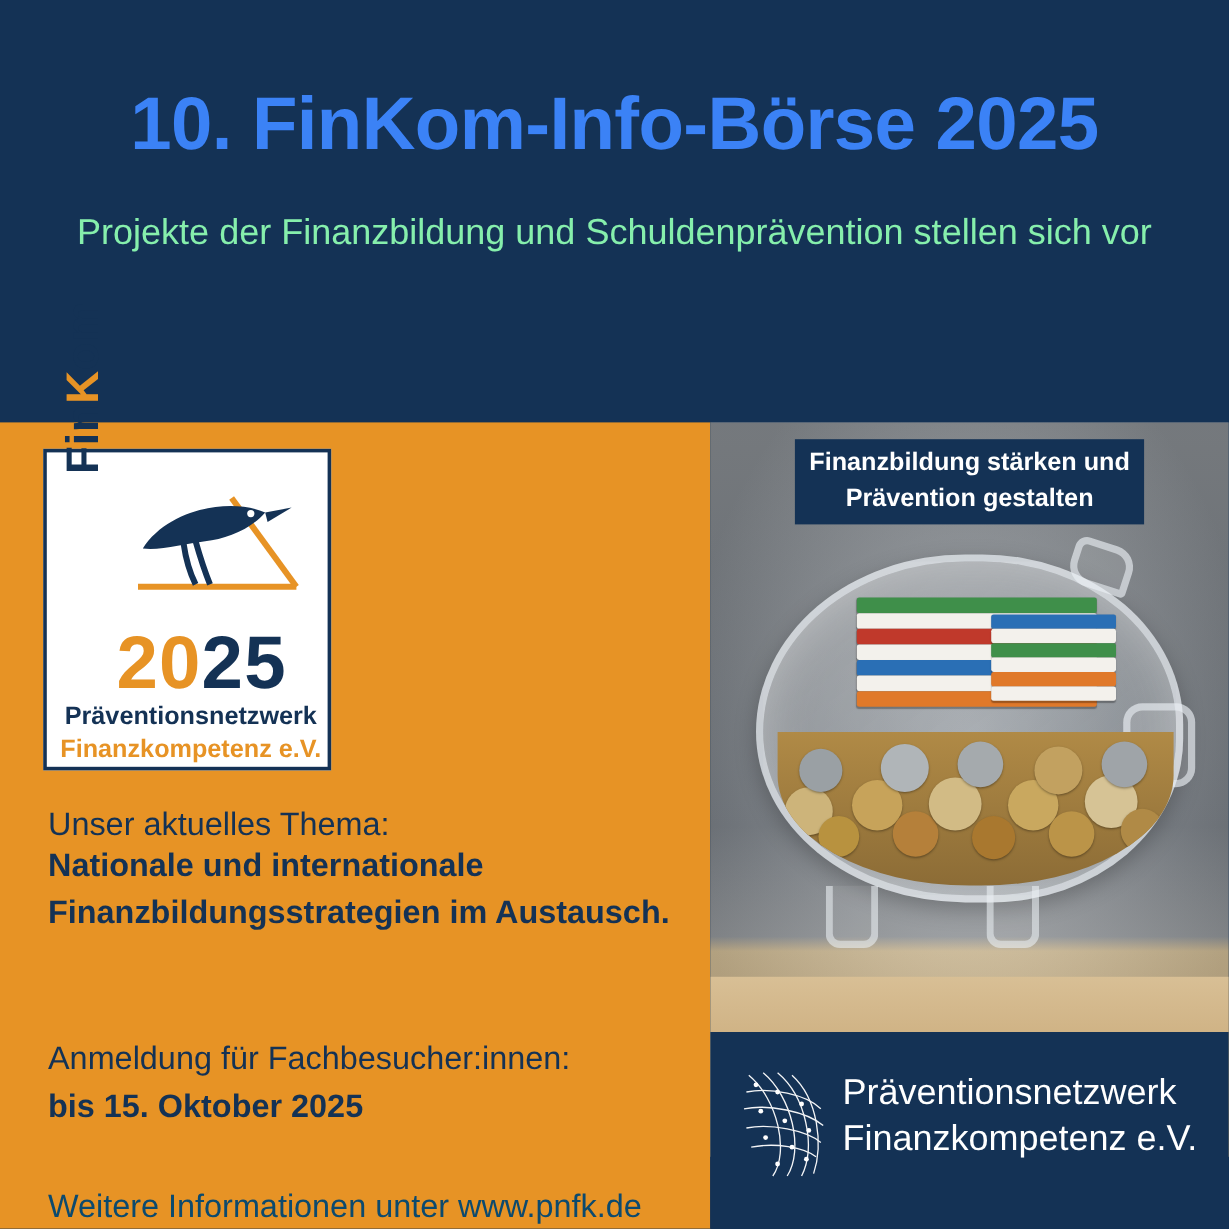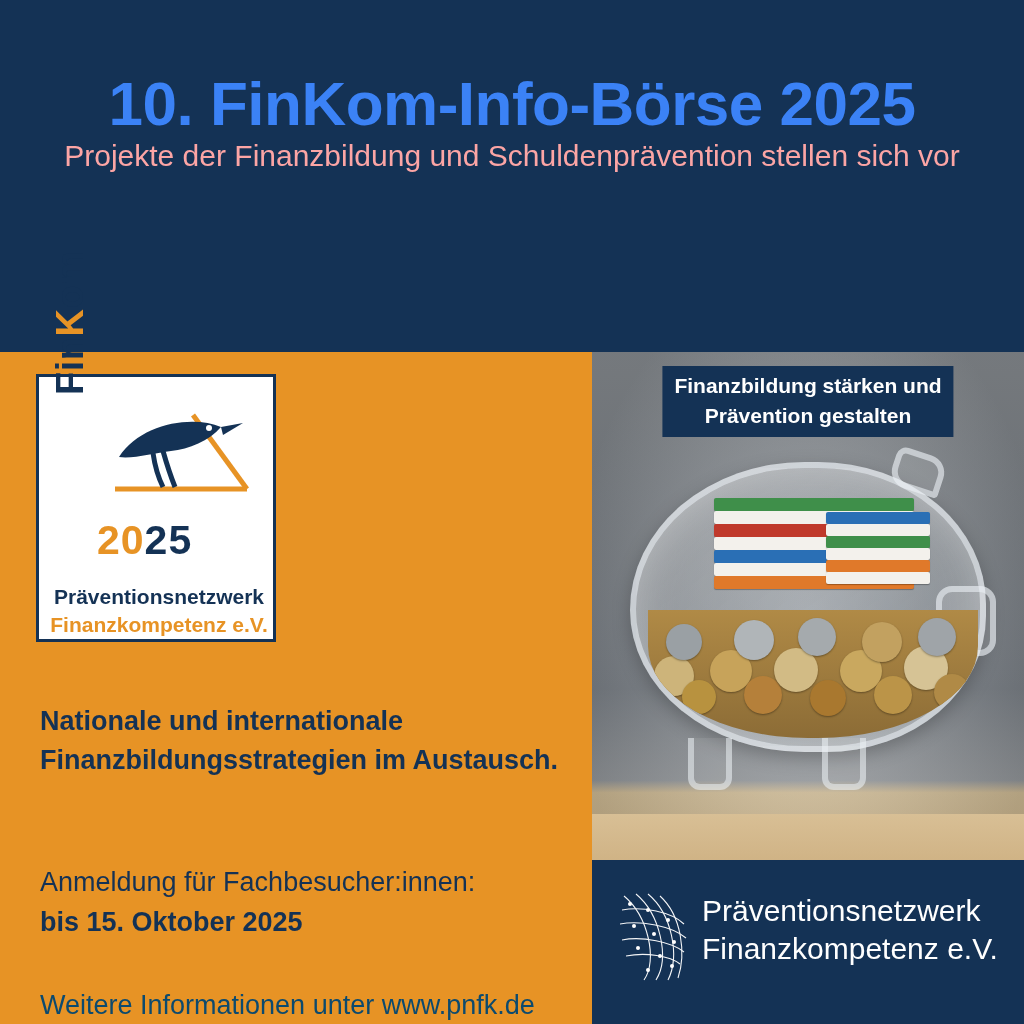--- a/index.html
+++ b/index.html
@@ -35,23 +35,24 @@
     text-align: center;
     color: #3b82f6;
     font-size: 62px;
     font-weight: bold;
     letter-spacing: -0.5px;
     margin-top: 38px;
     white-space: nowrap;
   }
   .header-subtitle {
     text-align: center;
-    color: #fca5a5;
+    color: #86efac;
     font-size: 30px;
     font-weight: normal;
+    margin-top: 38px;
     white-space: nowrap;
   }
 
   
   .left-panel {
     position: absolute;
     top: 352px; left: 0;
     width: 592px; height: 672px;
     background: #e79325;
     padding: 24px 40px;
@@ -79,21 +80,21 @@
     font-size: 38px;
     font-weight: bold;
     letter-spacing: 0.5px;
     white-space: nowrap;
   }
   .logo-vertical .k { color: #e79325; }
   .logo-bird { position: absolute; top: 16px; left: 58px; }
   .logo-year {
     position: absolute;
     top: 140px; left: 58px;
-    font-size: 41px;
+    font-size: 62px;
     font-weight: bold;
     letter-spacing: 1px;
   }
   .logo-year .a { color: #e79325; }
   .logo-year .b { color: #143255; }
   .logo-line1 {
     position: absolute;
     top: 208px; left: 0; width: 240px;
     text-align: center;
     color: #143255;
@@ -303,20 +304,21 @@
             <circle cx="112" cy="35" r="3" fill="#ffffff"></circle>
           </svg>
         </div>
 
         <div class="logo-year"><span class="a">20</span><span class="b">25</span></div>
         <div class="logo-line1">Präventionsnetzwerk</div>
         <div class="logo-line2">Finanzkompetenz e.V.</div>
       </div>
     </div>
 
+    <div class="topic-label">Unser aktuelles Thema:</div>
     <div class="topic-text">Nationale und internationale Finanzbildungsstrategien im Austausch.</div>
     <div class="reg-label">Anmeldung für Fachbesucher:innen:</div>
     <div class="reg-date">bis 15. Oktober 2025</div>
     <div class="more-info">Weitere Informationen unter www.pnfk.de</div>
   </div>
 
   <div class="right-panel">
 
     <div class="photo">
       <div class="photo-vignette"></div>

